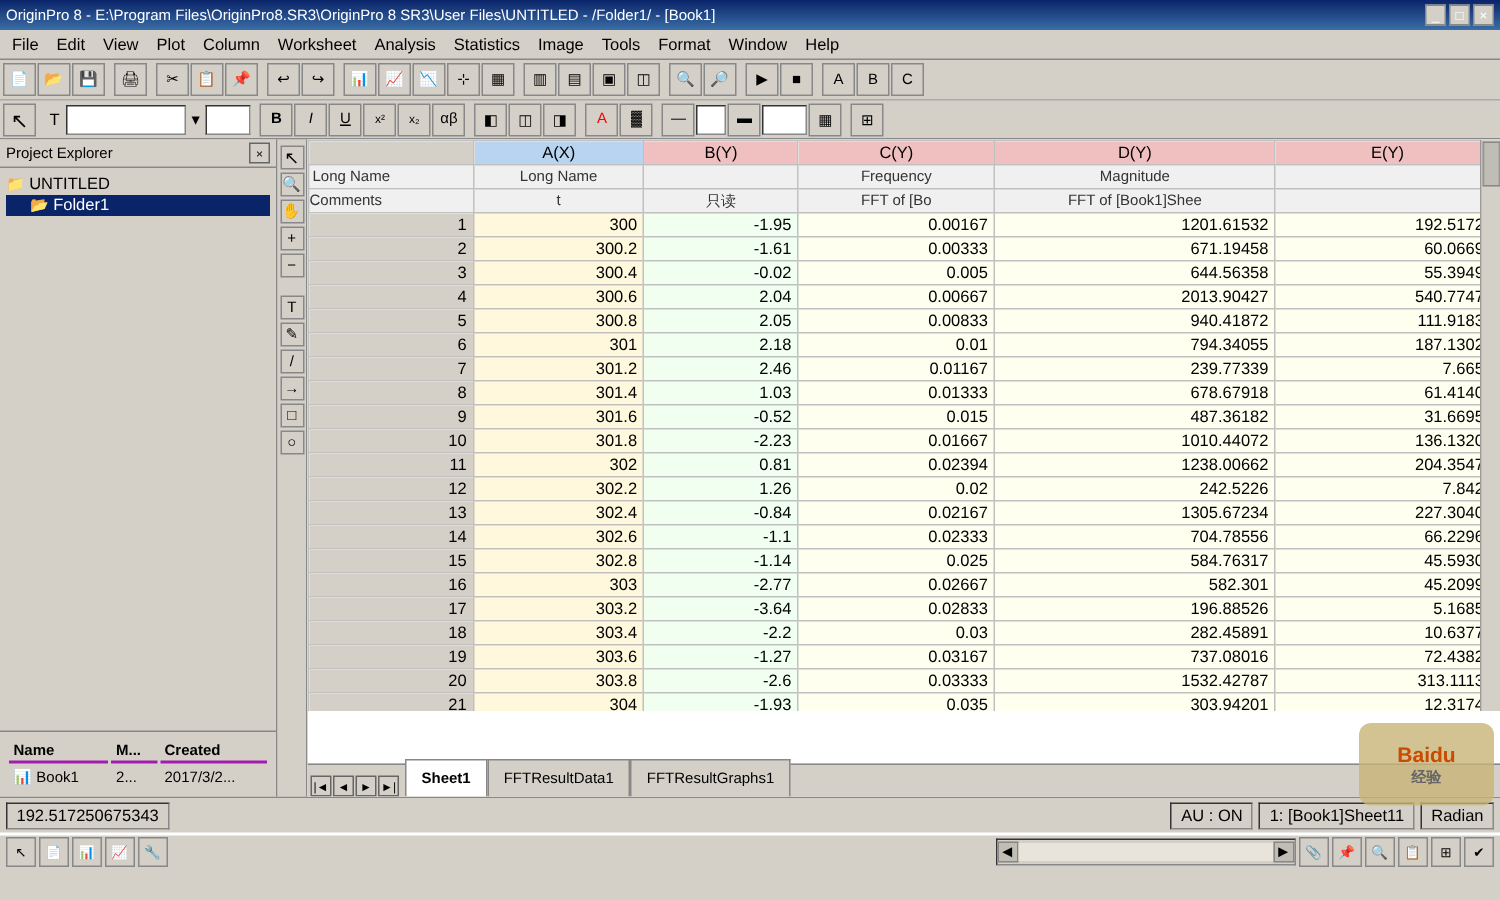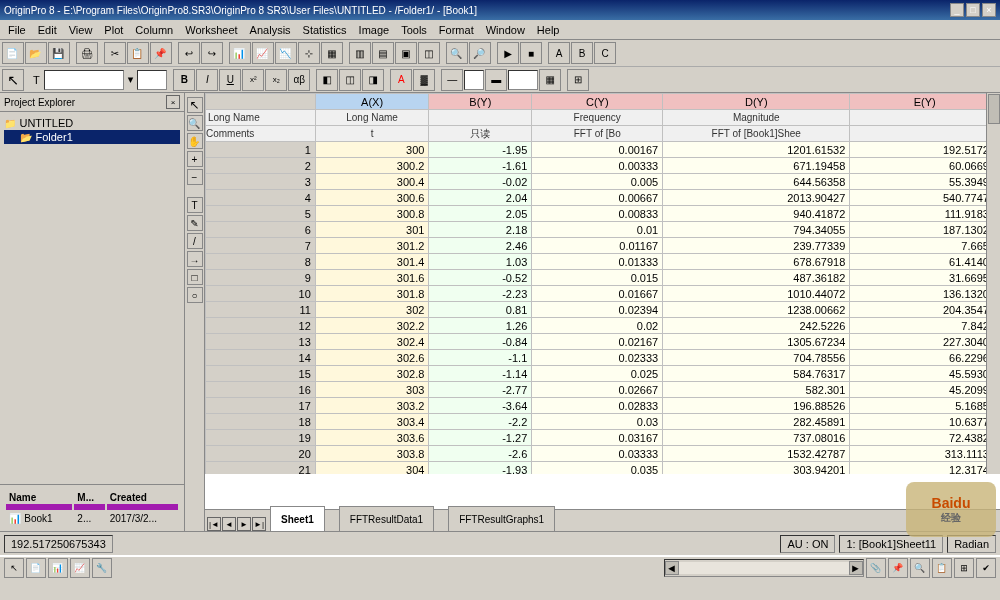--- a/index.html
+++ b/index.html
@@ -84,21 +84,21 @@
     .panel-btn { width: 14px; height: 14px; background: #d4d0c8; border: 1px solid #666; font-size: 8px; display: flex; align-items: center; justify-content: center; }
     .tree-area { flex: 1; padding: 4px; overflow: auto; }
     .tree-item { display: flex; align-items: center; padding: 1px 0; cursor: pointer; font-size: 11px; }
     .tree-icon { margin-right: 3px; font-size: 10px; }
     .tree-item.selected { background: #0a246a; color: white; }
     .tree-child { padding-left: 16px; }
 
     .panel-lower { border-top: 1px solid #888; padding: 4px; font-size: 11px; }
     .panel-lower table { width: 100%; font-size: 10px; }
     .panel-lower td { padding: 1px 3px; }
-    .panel-lower .header-row td { font-weight: bold; border-bottom: 6px solid #a21caf; }
+    .panel-lower .header-row td { font-weight: bold; border-bottom: 2px solid #a21caf; }
 
     
     .spreadsheet-container {
       flex: 1;
       display: flex;
       flex-direction: column;
       overflow: hidden;
       background: white;
       gap: 35px;
     }
@@ -157,21 +157,21 @@
     }
     .sheet-tab {
       padding: 12px 10px;
       border: 1px solid #888;
       border-bottom: none;
       background: #d4d0c8;
       cursor: pointer;
       font-size: 10px;
       height: 18px;
       display: flex; align-items: center;
-      margin-right: 14px;
+      margin-right: 0;
     }
     .sheet-tab.active { background: white; font-weight: bold; }
 
     
     .status-bar {
       height: 24px;
       background: #d4d0c8;
       display: flex;
       align-items: center;
       padding: 0 4px;

